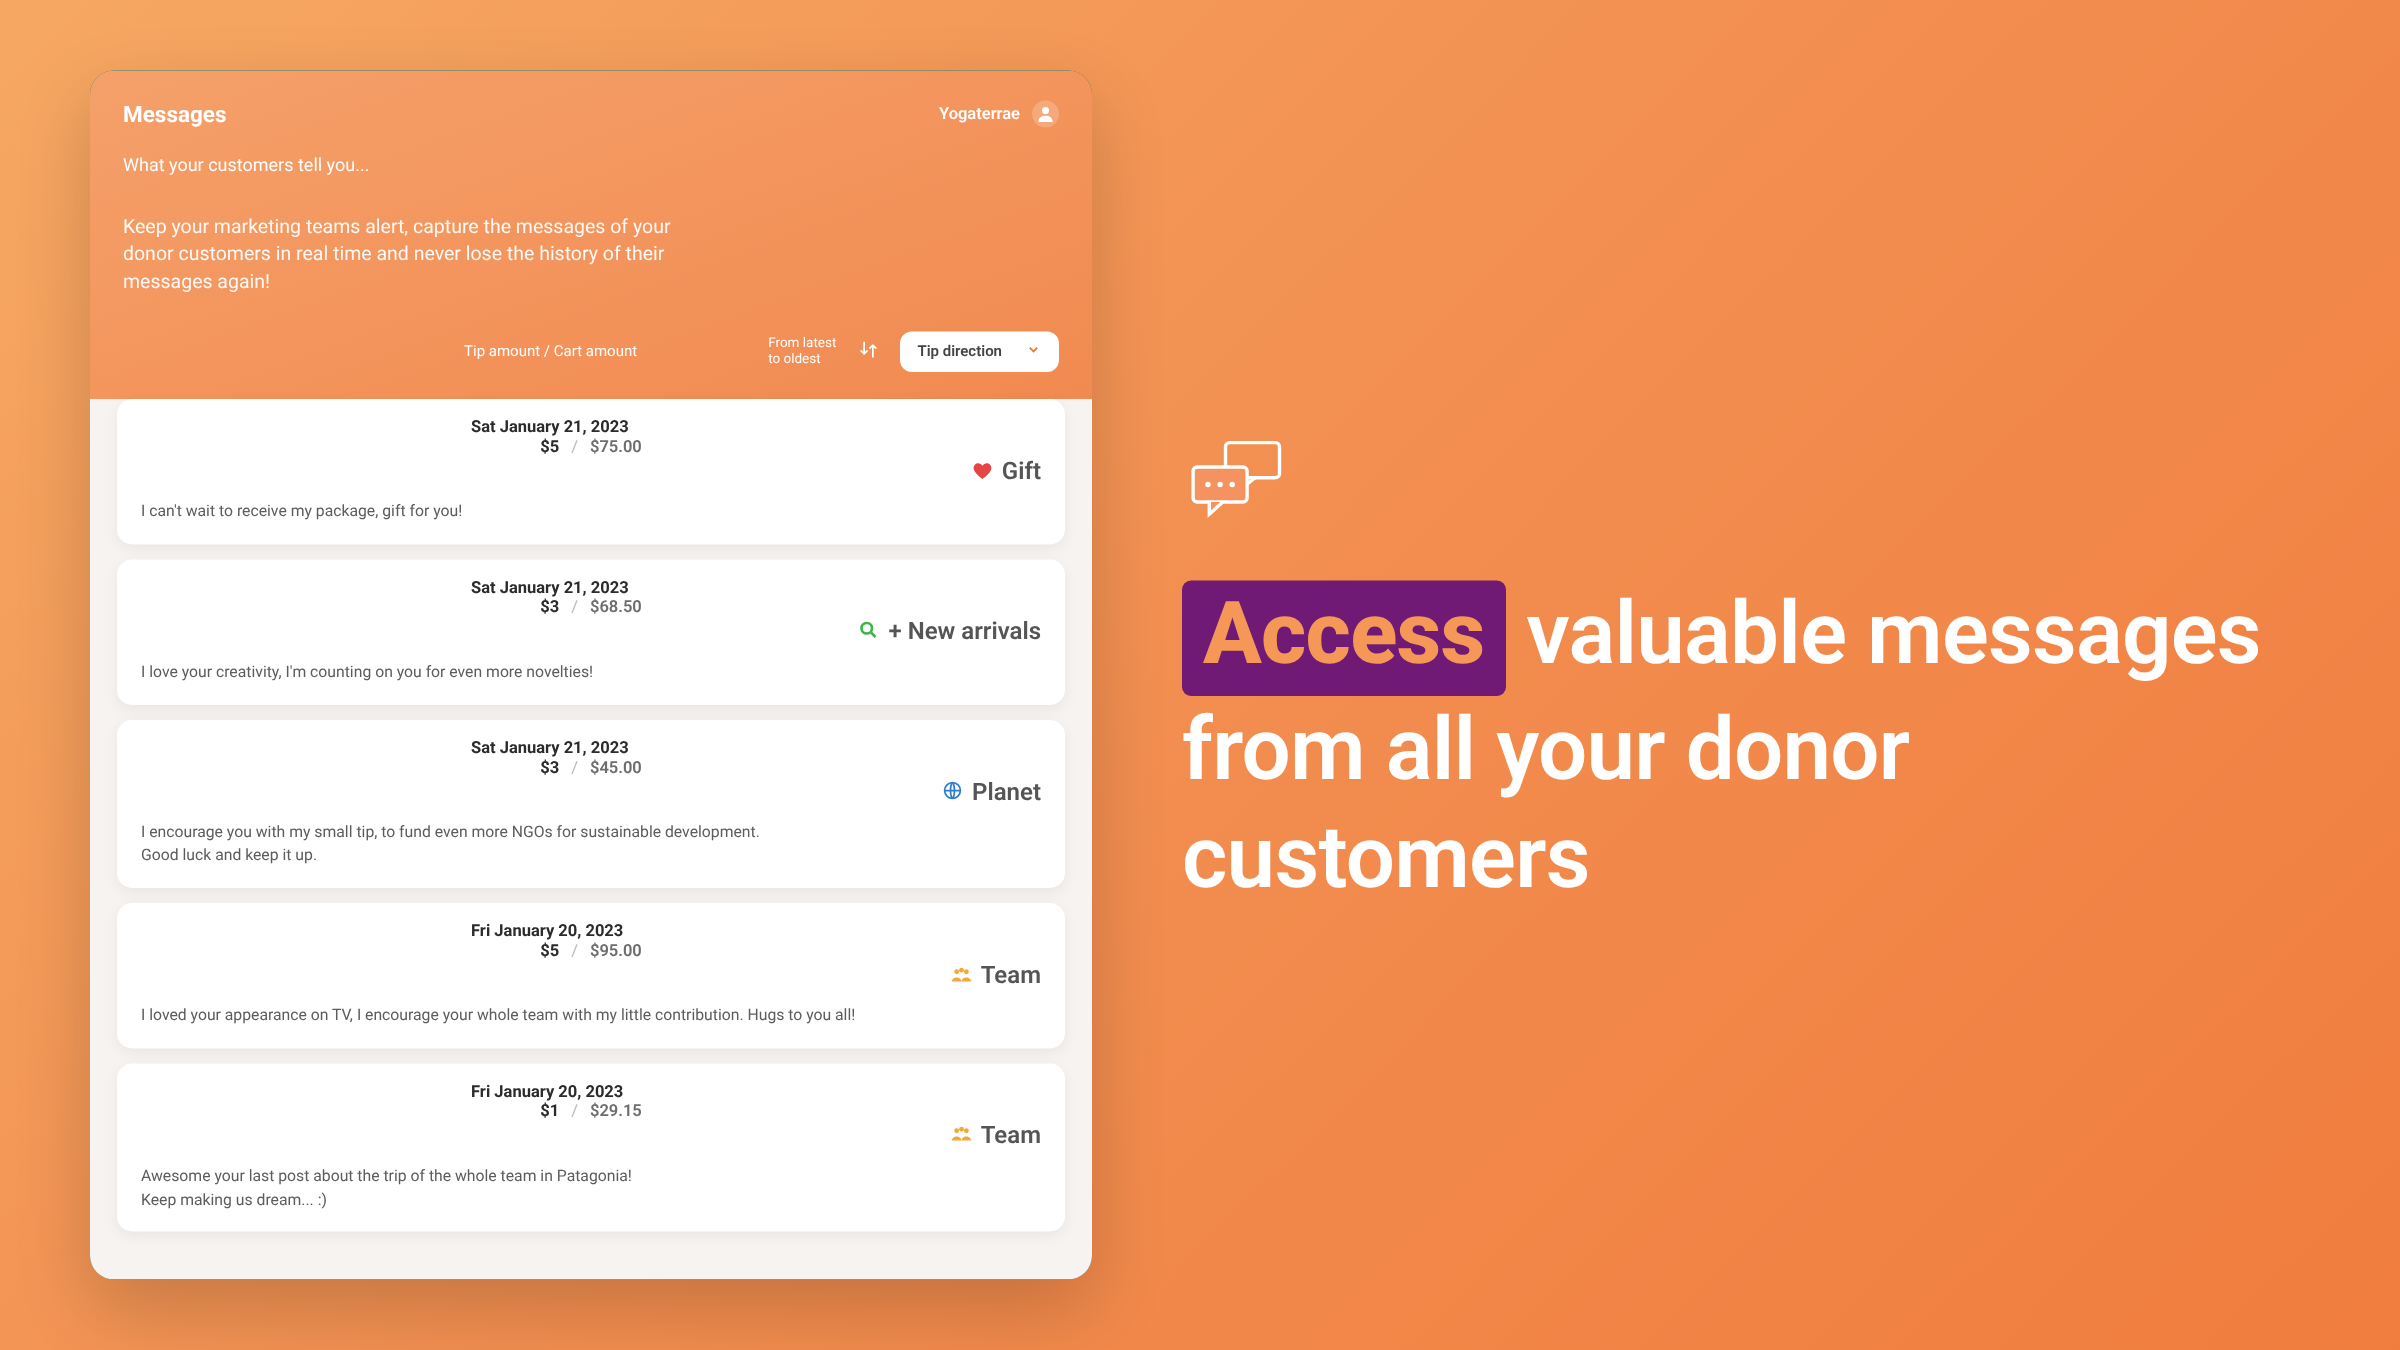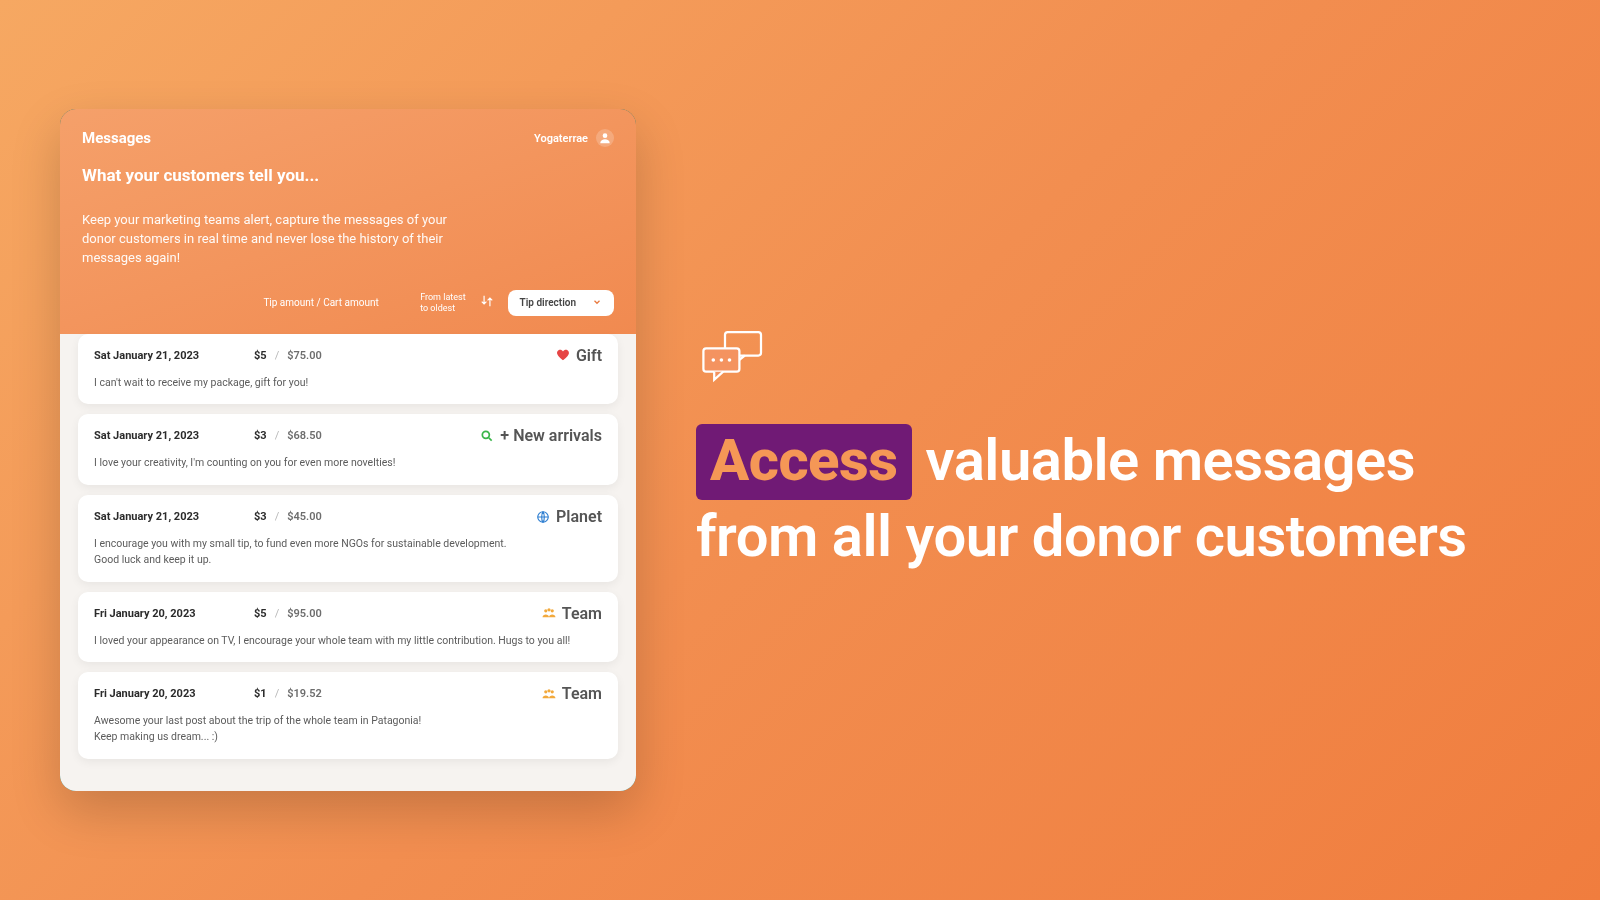--- a/index.html
+++ b/index.html
@@ -6,21 +6,21 @@
 body {
   width: 1600px;
   height: 900px;
   background: linear-gradient(135deg, #f6a862 0%, #f28e50 50%, #f07d3e 100%);
   display: flex;
   align-items: center;
   padding: 0 60px;
   gap: 60px;
 }
 .card {
-  width: 576px;
+  width: 668px;
   background: #0f766e;
   border-radius: 16px;
   overflow: hidden;
   box-shadow: 0 20px 50px rgba(0,0,0,0.18);
 }
 .card-header {
   background: linear-gradient(160deg, #f5a06a 0%, #f18a50 100%);
   padding: 20px 22px 18px;
   color: #fff;
 }
@@ -30,21 +30,21 @@
   align-items: center;
   margin-bottom: 18px;
 }
 .page-title { font-size: 15px; font-weight: 700; }
 .user-chip { display:flex; gap:8px; align-items:center; font-size: 11px; font-weight:600; }
 .avatar {
   width:18px; height:18px; border-radius:50%;
   background:#fff3; display:flex; align-items:center; justify-content:center;
 }
 .avatar svg { width:14px; height:14px; }
-.subtitle { font-size: 17px; font-weight:700; margin-bottom:6px; }
+.subtitle { font-size: 12px; font-weight:400; margin-bottom:6px; }
 .description { font-size: 13px; line-height:1.45; opacity:.95; max-width: 380px; margin-top: 26px; }
 .controls {
   display:flex; align-items:center; justify-content: space-between;
   padding: 4px 22px 12px;
 }
 .controls-left { flex:1; display:flex;justify-content:center; }
 .col-label { font-size:10px; color:#fff; margin-left: 140px;}
 .controls-right { display:flex; align-items:center; gap: 14px;}
 .sort-label { font-size: 9px; color:#fff; line-height:1.2; text-align:left;}
 .sort-icon { color:#fff; }
@@ -53,21 +53,21 @@
   font-weight:600; color:#444; display:flex; align-items:center; gap: 16px;
   cursor:pointer; min-width: 96px; justify-content: space-between;
 }
 .tip-btn .chev { color:#e87a3f; }
 .list { padding: 0 18px 22px; background: #f6f3f0; }
 .item {
   background:#fff; border-radius:10px; padding: 12px 16px 14px;
   box-shadow: 0 3px 10px rgba(0,0,0,0.06);
   margin-bottom: 10px;
 }
-.item-row1 { display:flex; align-items:center; }
+.item-row1 { display:flex; align-items:center;flex-direction:column; }
 .date { font-size: 11px; font-weight:700; color:#2b2b2b; width: 160px; }
 .amounts { font-size: 11px; font-weight:700; color:#2b2b2b; display:flex; gap:8px; }
 .amounts .sep { color:#b8b8b8; font-weight:400; }
 .cart { color:#6d6d6d; font-weight:600; }
 .tag { margin-left:auto; display:flex; align-items:center; gap:6px; font-size:16px; font-weight:600; color:#555;}
 .tag-ic { width:14px; height:14px; display:flex; align-items:center; justify-content:center; }
 .body { font-size: 10.5px; color:#5c5c5c; margin-top: 10px; line-height:1.5;}
 .promo {
   flex: 1;
   color:#fff;
@@ -216,21 +216,21 @@
       </span>
     </div>
     <div class="body">I loved your appearance on TV, I encourage your whole team with my little contribution. Hugs to you all!</div>
   </div>
       <div class="item">
     <div class="item-row1">
       <span class="date">Fri January 20, 2023</span>
       <span class="amounts">
         <span>$1</span>
         <span class="sep">/</span>
-        <span class="cart">$19.52</span>
+        <span class="cart">$29.15</span>
       </span>
       <span class="tag">
         <span class="tag-ic">
               <svg width="16" height="14" viewBox="0 0 26 20" fill="#f2a93c">
                 <circle cx="7" cy="6" r="3"></circle>
                 <circle cx="13" cy="4" r="3"></circle>
                 <circle cx="19" cy="6" r="3"></circle>
                 <path d="M1 18c0-3 3-5 6-5s6 2 6 5zM13 18c0-3 3-5 6-5s6 2 6 5z"></path>
               </svg>
             </span>

